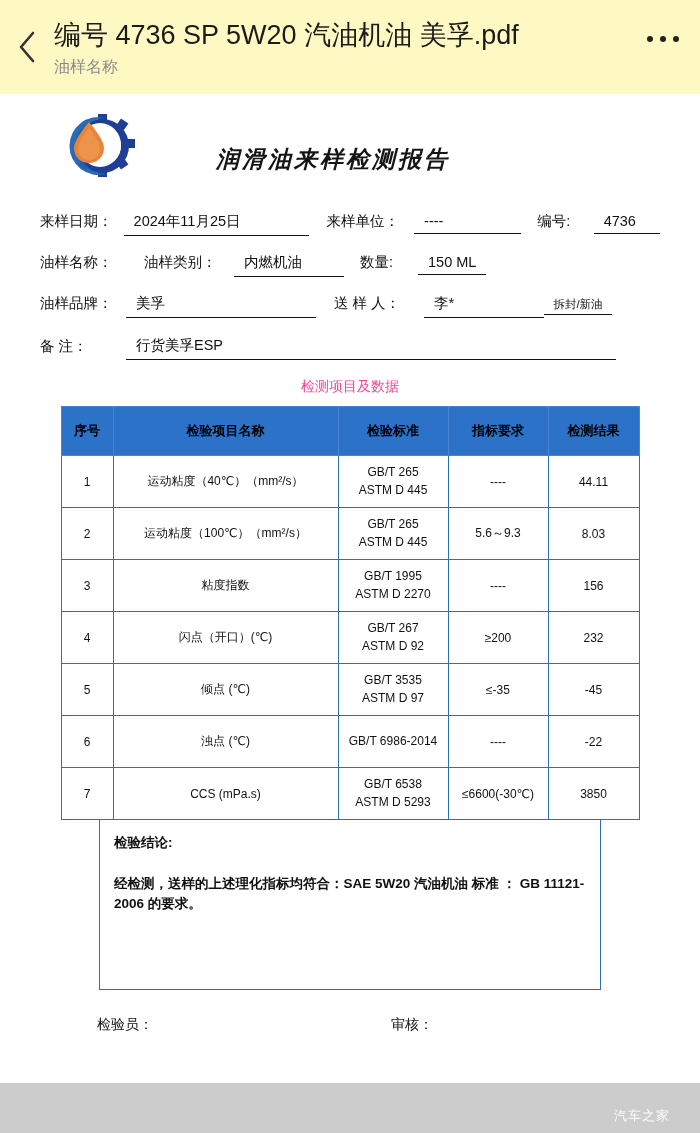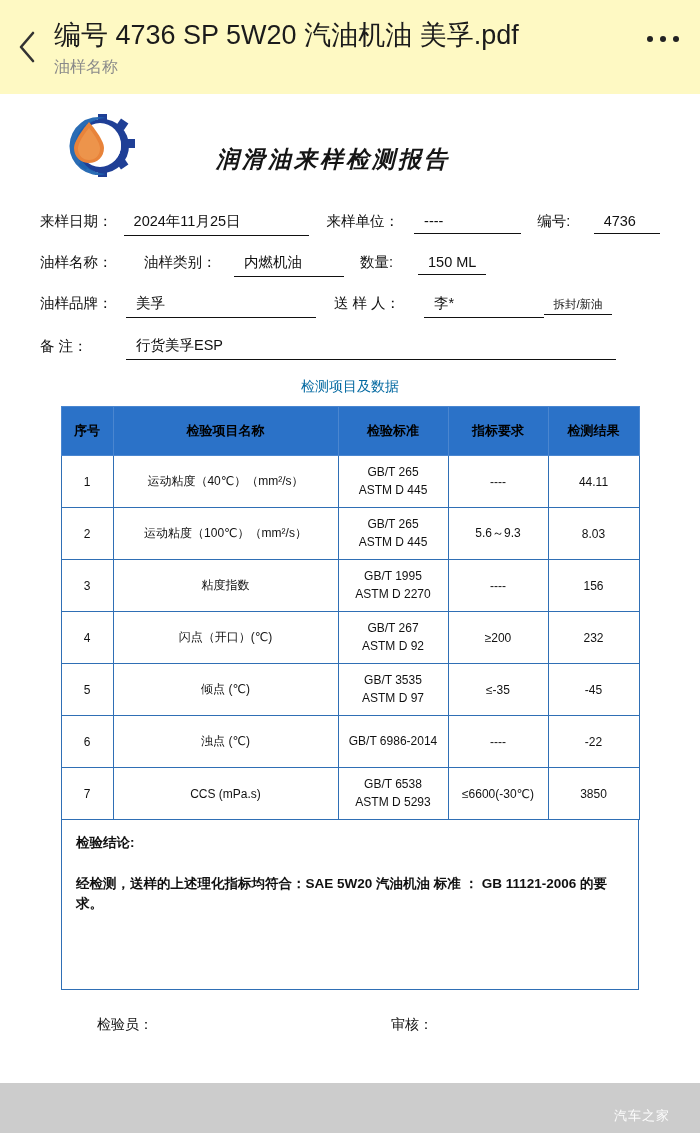--- a/index.html
+++ b/index.html
@@ -152,21 +152,21 @@
     font-size: 11.5px;
     text-align: center;
     padding-bottom: 2px;
     white-space: nowrap;
     box-sizing: border-box;
   }
 
   .section-caption {
     text-align: center;
     font-size: 14px;
-    color: #0369a1;
+    color: #ec4899;
     margin-top: 8px;
     margin-bottom: 10px;
   }
 
   
   .tbl {
     width: 578px;
     margin: 0 auto;
     border-collapse: collapse;
     table-layout: fixed;
@@ -193,21 +193,21 @@
   .c-no    { width: 52px; }
   .c-item  { width: 225px; }
   .c-std   { width: 110px; }
   .c-req   { width: 100px; }
   .c-res   { width: 91px; }
 
   .std-line { display:block; line-height: 1.45; }
 
   
   .concl {
-    width: 578px;
+    width: 502px;
     margin: 0 auto;
     border: 1.6px solid #2f6fb5;
     border-top: none;
     box-sizing: border-box;
     height: 170px;
     padding: 14px 14px 0 14px;
     font-size: 13.5px;
     font-weight: bold;
     color: #111;
   }

